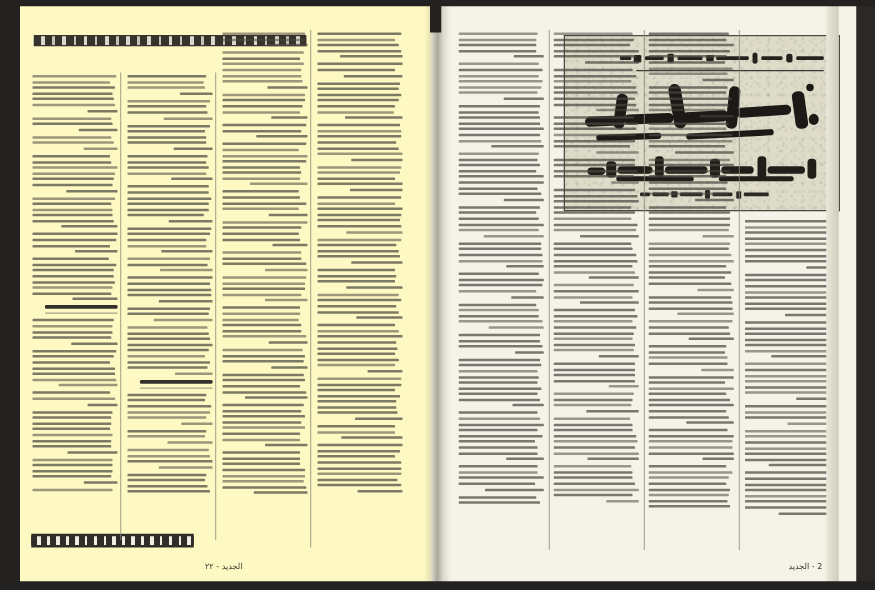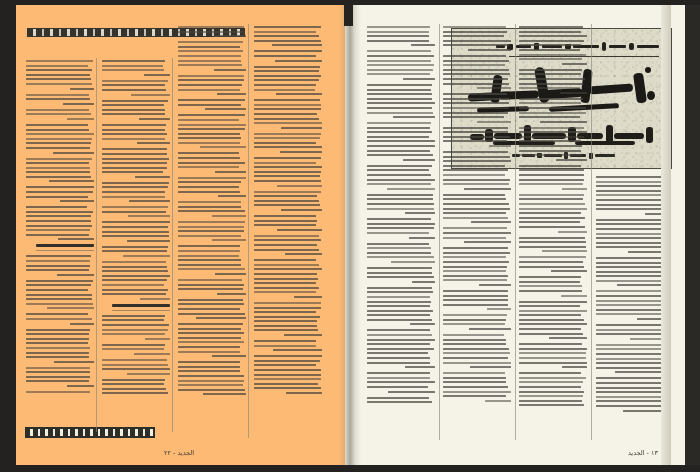--- a/index.html
+++ b/index.html
@@ -17,21 +17,21 @@
   .spread{
     position:absolute;left:14px;top:4px;width:672px;height:462px;
     background:#f3f1e4;
     box-shadow:0 0 2px rgba(0,0,0,.5);
   }
   .page{
     position:absolute;top:0;bottom:0;
     background:#f4f2e6;
     overflow:hidden;
   }
-  .page-left{left:0;width:331px;background:#fdba74;}
+  .page-left{left:0;width:331px;background:#fef9c3;}
   .page-right{left:341px;right:0;background:#f5f3e8;}
   
   .gutter{
     position:absolute;left:325px;top:0;width:22px;height:100%;
     background:linear-gradient(to right,
       rgba(120,115,100,0) 0%,
       rgba(120,115,100,.22) 30%,
       rgba(70,66,55,.42) 50%,
       rgba(120,115,100,.20) 70%,
       rgba(120,115,100,0) 100%);
@@ -615,21 +615,21 @@
             <i style="right: 22px; top: 2px; width: 4px; height: 6px;"></i>
             <i style="right: 29px; top: 3px; width: 16px; height: 2.5px;"></i>
             <i style="right: 47px; top: 1px; width: 4px; height: 7px;"></i>
             <i style="right: 53px; top: 3px; width: 18px; height: 2.5px;"></i>
             <i style="right: 73px; top: 2px; width: 5px; height: 5px;"></i>
             <i style="right: 80px; top: 3px; width: 13px; height: 2.5px;"></i>
             <i style="right: 95px; top: 3px; width: 8px; height: 2.5px;"></i>
           </div>
       </div>
 
-      <div class="foot foot-right">١٣ - الجديد</div>
+      <div class="foot foot-right">2 - الجديد</div>
     <div class="col" style="left: 12px; top: 22px; width: 68px; height: 414px;">
           <div class="para">
             <div class="ln sh" style="width: 62.8px; margin-right: 0px; margin-left: 0px;"></div>
             <div class="ln sh" style="width: 62.3px; margin-right: 0px; margin-left: 0px;"></div>
             <div class="ln" style="width: 61.8px; margin-right: 0px; margin-left: 0px;"></div>
             <div class="ln" style="width: 62.1px; margin-right: 0px; margin-left: 0px;"></div>
             <div class="ln" style="width: 23.6px; margin-right: 0px; margin-left: 44.4px;"></div>
           </div>
           <div class="para">
             <div class="ln sh" style="width: 63.5px; margin-right: 0px; margin-left: 0px;"></div>

